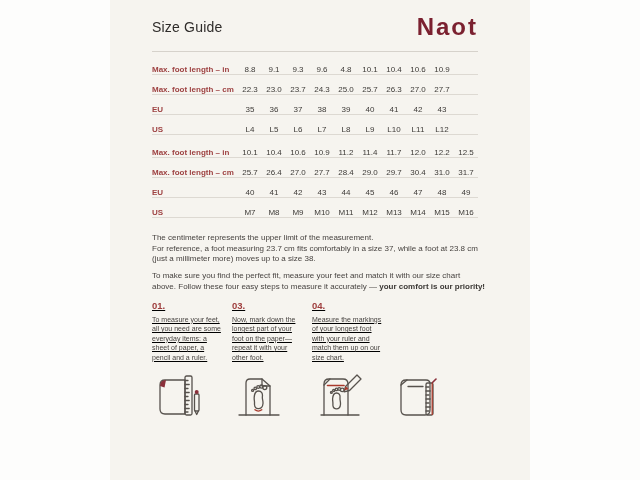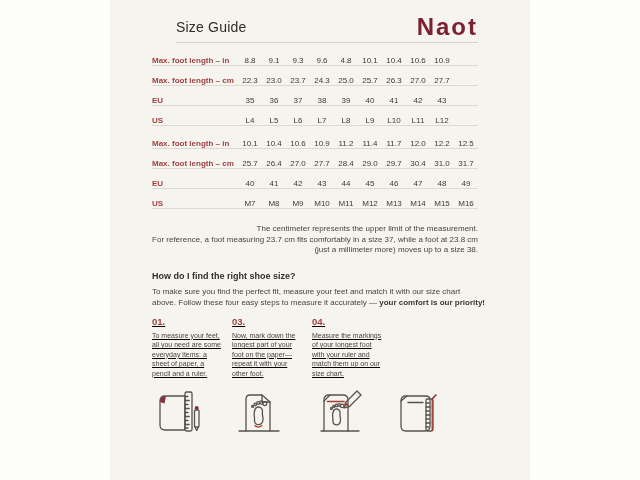--- a/index.html
+++ b/index.html
@@ -17,32 +17,32 @@
   body{
     width:640px;height:480px;overflow:hidden;position:relative;
     background:#fdfdfc;
     font-family:"Liberation Sans",sans-serif;
     -webkit-font-smoothing:antialiased;
   }
   .panel{position:absolute;left:110px;top:0;width:420px;height:480px;background:var(--cream);}
   .content{margin-left:42px;width:326px;padding-top:17px;}
 
   header{display:flex;justify-content:space-between;align-items:center;
-         border-bottom:1px solid #d6d2cb;padding-bottom:5px;margin-left:24px;}
+         border-bottom:1px solid #d6d2cb;padding-bottom:14px;}
   .page-title{font-size:14px;font-weight:500;color:#2f2c2a;letter-spacing:.2px;}
   .brand-logo{font-size:24px;font-weight:800;color:var(--maroon);letter-spacing:2px;line-height:20px;}
 
   .sec-heading{margin-top:10px;font-size:10px;font-weight:700;color:var(--maroon);}
   .size-table{margin-top:3px;}
   .trow{display:flex;align-items:flex-end;height:19px;border-bottom:1px solid var(--border);}
   .tlabel{flex:0 0 86px;font-size:8px;font-weight:600;color:var(--label-red);white-space:nowrap;}
   .tcell{width:24px;text-align:center;font-size:8px;color:var(--ink);white-space:nowrap;}
   .men-heading{margin-top:13px;}
 
-  .note{margin-top:15px;font-size:8px;line-height:10.5px;color:var(--body);white-space:nowrap;text-align:right;}
+  .note{margin-top:15px;font-size:8px;line-height:10.5px;color:var(--body);white-space:nowrap;}
   .howto-heading{margin-top:15px;font-size:9px;font-weight:700;color:#332f2d;}
   .howto-para{margin-top:5px;font-size:8px;line-height:11px;color:var(--body);white-space:nowrap;}
   .howto-para strong{font-weight:700;color:#3b3835;}
 
   .steps{display:flex;margin-top:8px;text-decoration:underline;}
   .step{width:80px;box-sizing:border-box;padding-right:8px;}
   .step-num{font-size:9.5px;font-weight:700;color:var(--stepnum-red);}
   .step-text{margin-top:4px;font-size:7px;line-height:9.5px;color:var(--body);}
 
   .illus-row{display:flex;margin-top:9px;}
@@ -173,21 +173,20 @@
           </div>
         </div>
     </section>
 
     <div class="note">
       <div>The centimeter represents the upper limit of the measurement.</div>
       <div>For reference, a foot measuring 23.7 cm fits comfortably in a size 37, while a foot at 23.8 cm</div>
       <div>(just a millimeter more) moves up to a size 38.</div>
     </div>
 
-    <div class="howto-heading">How do I find the right shoe size?</div>
     <div class="howto-para">
       <div>To make sure you find the perfect fit, measure your feet and match it with our size chart</div>
       <div><span>above. Follow these four easy steps to measure it accurately — </span><strong>your comfort is our priority!</strong></div>
     </div>
 
     <div class="steps" id="steps-row">
         <div class="step">
           <div class="step-num">01.</div>
           <div class="step-text">To measure your feet, all you need are some everyday items: a sheet of paper, a pencil and a ruler.</div>
         </div>

